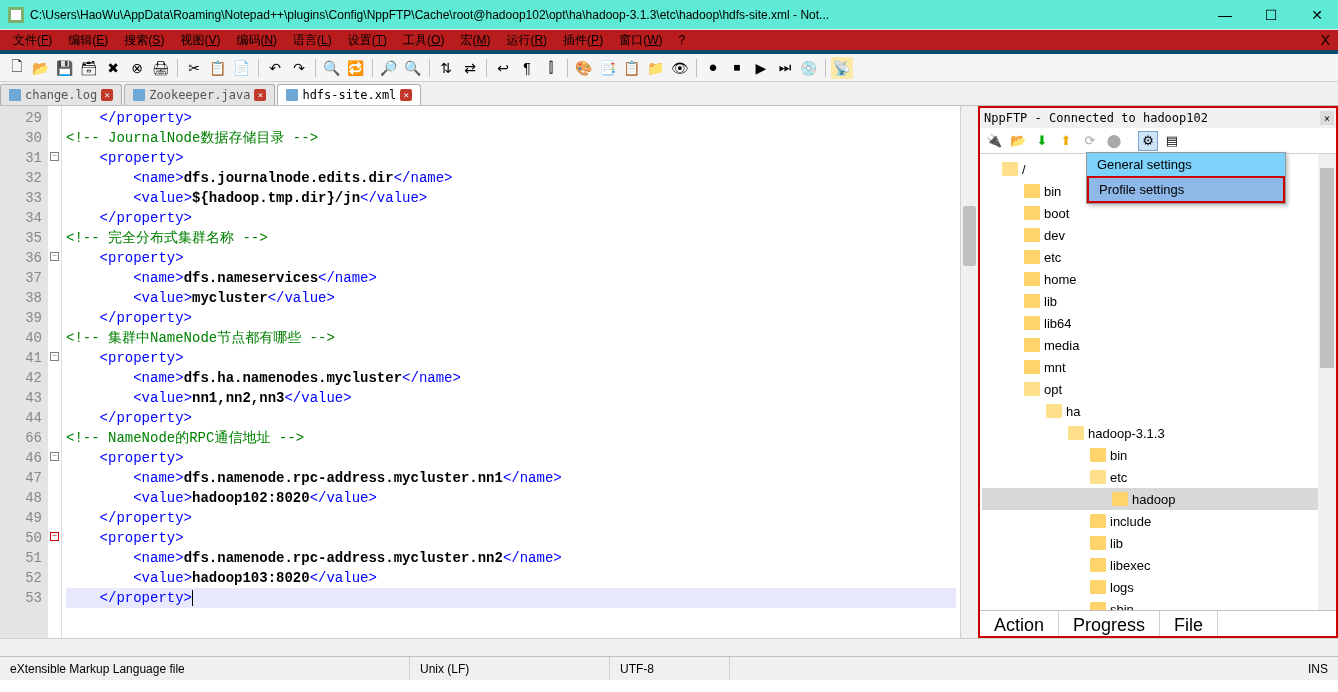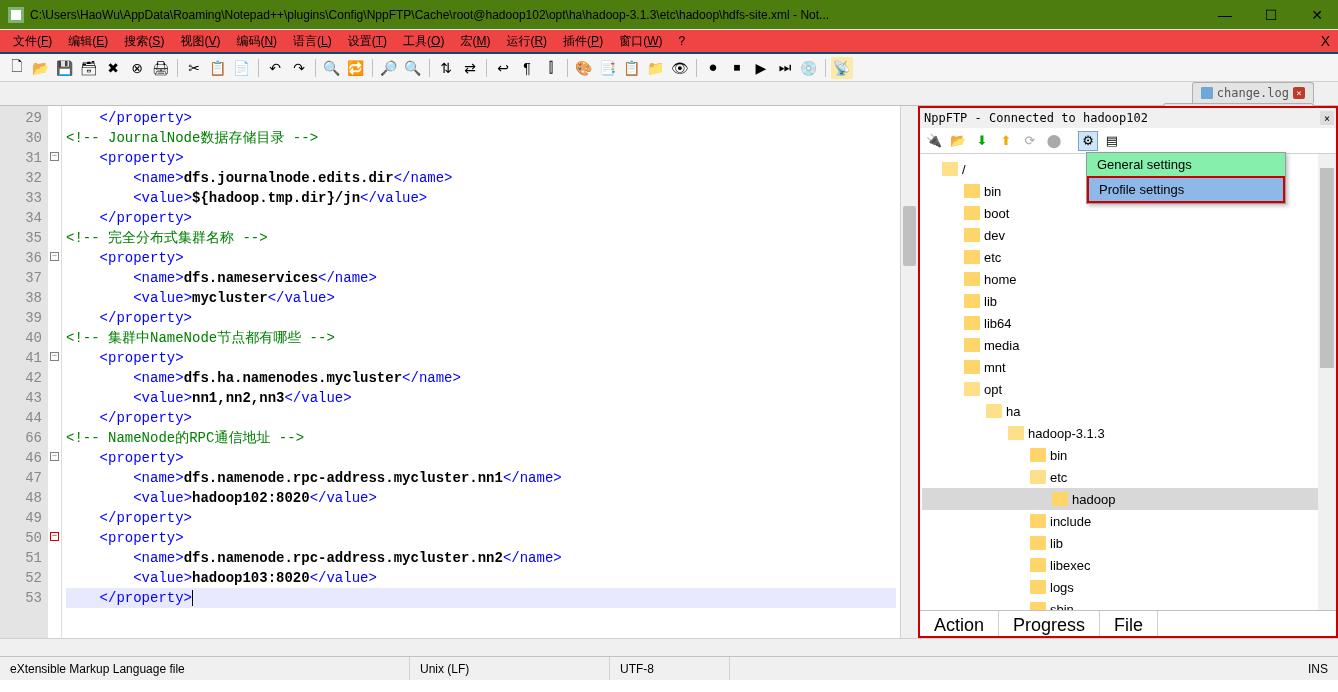--- a/index.html
+++ b/index.html
@@ -1,54 +1,54 @@
 <!DOCTYPE html>
 <html><head>
 <meta charset="utf-8">
 <style>
 * { margin: 0; padding: 0; box-sizing: border-box; }
 body { font-family: "Microsoft YaHei", "Segoe UI", Tahoma, sans-serif; font-size: 12px; background: #fff; overflow: hidden; width: 1338px; height: 692px; }
-.titlebar { height: 30px; display: flex; align-items: center; padding: 0 8px; background: #4d7c0f; border-bottom: 1px solid #e5e5e5; }
+.titlebar { height: 30px; display: flex; align-items: center; padding: 0 8px; background: #5eead4; border-bottom: 1px solid #e5e5e5; }
 .titlebar .icon { width: 16px; height: 16px; margin-right: 6px; }
 .titlebar .title { flex: 1; font-size: 12px; color: #000; white-space: nowrap; overflow: hidden; }
 .titlebar .winbtns { display: flex; gap: 20px; margin-left: 12px; font-size: 14px; }
 .titlebar .winbtn { width: 26px; text-align: center; cursor: pointer; }
-.menubar { height: 24px; display: flex; align-items: center; padding: 0 6px; gap: 2px; background: #ef4444; border-bottom: 2px solid #0c4a6e; position: relative; text-align: right; }
+.menubar { height: 24px; display: flex; align-items: center; padding: 0 6px; gap: 2px; background: #b91c1c; border-bottom: 4px solid #0c4a6e; position: relative; text-align: right; }
 .menubar .mitem { padding: 2px 7px; font-size: 12px; cursor: pointer; }
 .menubar .mitem u { text-decoration: underline; }
 .menubar .closex { position: absolute; right: 8px; font-size: 14px; cursor: pointer; }
 .toolbar { height: 28px; display: flex; align-items: center; padding: 0 6px; gap: 2px; background: #f5f5f5; border-bottom: 1px solid #d0d0d0; }
 .toolbar .tbtn { width: 22px; height: 22px; display: flex; align-items: center; justify-content: center; cursor: pointer; font-size: 14px; border-radius: 2px; }
 .toolbar .sep { width: 1px; height: 18px; background: #c0c0c0; margin: 0 3px; }
-.tabs { height: 24px; display: flex; align-items: flex-end; padding: 0 22px; gap: 0; background: #f0f0f0; border-bottom: 1px solid #c0c0c0; flex-direction: column; }
+.tabs { height: 24px; display: flex; align-items: flex-end; padding: 0 0; gap: 0; background: #f0f0f0; border-bottom: 1px solid #c0c0c0; }
 .tabs .tab { display: flex; align-items: center; gap: 4px; padding: 3px 8px; background: #e4e4e4; border: 1px solid #b0b0b0; border-bottom: none; border-radius: 3px 3px 0 0; margin-right: 2px; cursor: pointer; font-family: Consolas, monospace; font-size: 12px; color: #555; }
 .tabs .tab.active { background: #fff; color: #000; }
 .tabs .tab .ticon { width: 12px; height: 12px; display: inline-block; background: #6da8d6; border-radius: 1px; }
 .tabs .tab .tclose { width: 12px; height: 12px; background: #c0392b; color: #fff; display: flex; align-items: center; justify-content: center; border-radius: 2px; font-size: 9px; cursor: pointer; }
 .main { display: flex; height: 532px; }
 .editor { flex: 1; display: flex; position: relative; font-family: Consolas, "Courier New", monospace; font-size: 14px; overflow: hidden; }
 .gutter { width: 48px; background: #e4e4e4; color: #888; text-align: right; padding: 2px 6px 2px 2px; line-height: 20px; }
 .fold { width: 14px; background: #fff; border-right: 1px solid #ddd; line-height: 20px; text-align: center; color: #808080; font-size: 10px; }
 .fold .fm { width: 9px; height: 9px; border: 1px solid #808080; display: inline-block; line-height: 7px; font-size: 9px; text-align: center; cursor: pointer; background: #fff; }
 .code { flex: 1; background: #fff; padding: 2px 4px; line-height: 20px; white-space: pre; color: #000; overflow: hidden; }
 .code .l { height: 20px; }
 .code .l.cur { background: #e8e8ff; }
 .t-tag { color: #0000ff; }
 .t-cmt { color: #008000; }
 .t-val { color: #000; font-weight: bold; }
 .vscroll { width: 18px; background: #f0f0f0; position: relative; border-left: 1px solid #d0d0d0;}
 .vscroll .thumb { position: absolute; left: 2px; right: 2px; top: 100px; height: 60px; background: #c0c0c0; border-radius: 2px; }
 .hscroll { height: 18px; background: #f0f0f0; border-top: 1px solid #d0d0d0; }
-.nppftp { width: 420px; border: 2px solid #c00; display: flex; flex-direction: column; background: #fff; }
+.nppftp { width: 360px; border: 2px solid #c00; display: flex; flex-direction: column; background: #fff; }
 .nppftp .ftptitle { height: 20px; background: #f0f0f0; display: flex; align-items: center; padding: 0 4px; font-family: Consolas, monospace; font-size: 12px; position: relative; }
 .nppftp .ftptitle .xbtn { position: absolute; right: 2px; width: 14px; height: 14px; background: #ddd; display: flex; align-items: center; justify-content: center; font-size: 10px; cursor: pointer; }
 .nppftp .ftptb { height: 26px; display: flex; align-items: center; padding: 0 4px; gap: 4px; border-bottom: 1px solid #d0d0d0; position: relative; }
 .nppftp .ftptb .fbtn { width: 20px; height: 20px; display: flex; align-items: center; justify-content: center; cursor: pointer; font-size: 13px; }
 .nppftp .ftptb .fbtn.sel { border: 1px solid #7da2ce; background: #cde6f7; }
-.ftpmenu { position: absolute; top: 24px; right: 50px; background: #86efac; border: 1px solid #999; box-shadow: 2px 2px 4px rgba(0,0,0,0.25); width: 200px; z-index: 10; }
+.ftpmenu { position: absolute; top: 24px; right: 50px; background: #7dd3fc; border: 1px solid #999; box-shadow: 2px 2px 4px rgba(0,0,0,0.25); width: 200px; z-index: 10; }
 .ftpmenu .mi { padding: 4px 10px; font-size: 13px; cursor: pointer; }
 .ftpmenu .mi.hov { background: #8eb8e8; }
 .ftpmenu .mi.boxed { border: 2px solid #c00; }
 .tree { flex: 1; padding: 4px 2px; overflow: hidden; position: relative; font-size: 13px; }
 .tree .node { display: flex; align-items: center; height: 22px; gap: 4px; cursor: pointer; }
 .tree .node .fic { width: 16px; height: 14px; background: #ffd56b; border-radius: 1px; display: inline-block; position: relative; }
 .tree .node .fic.open { background: #ffe08a; }
 .tree .node.sel { background: #d8d8d8; }
 .tree .tscroll { position: absolute; right: 0; top: 0; bottom: 0; width: 18px; background: #f0f0f0; }
 .tree .tscroll .tthumb { position: absolute; left: 2px; right: 2px; top: 14px; height: 200px; background: #c0c0c0; }

